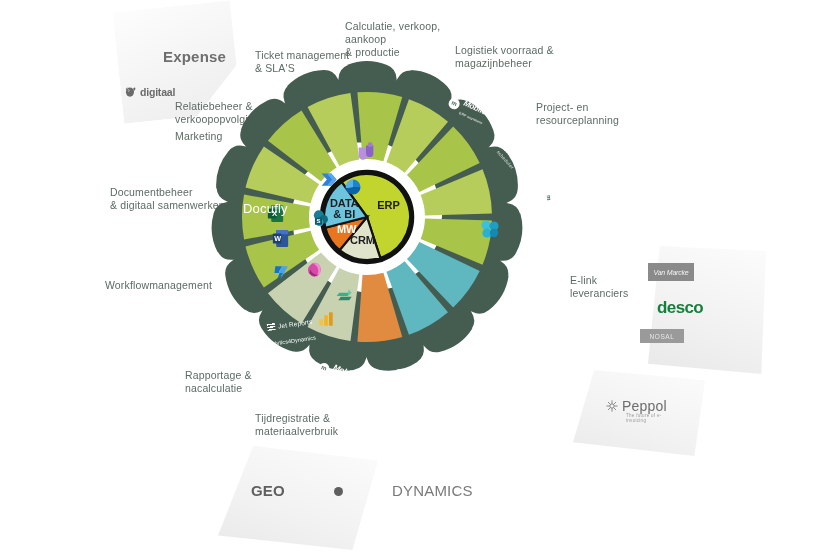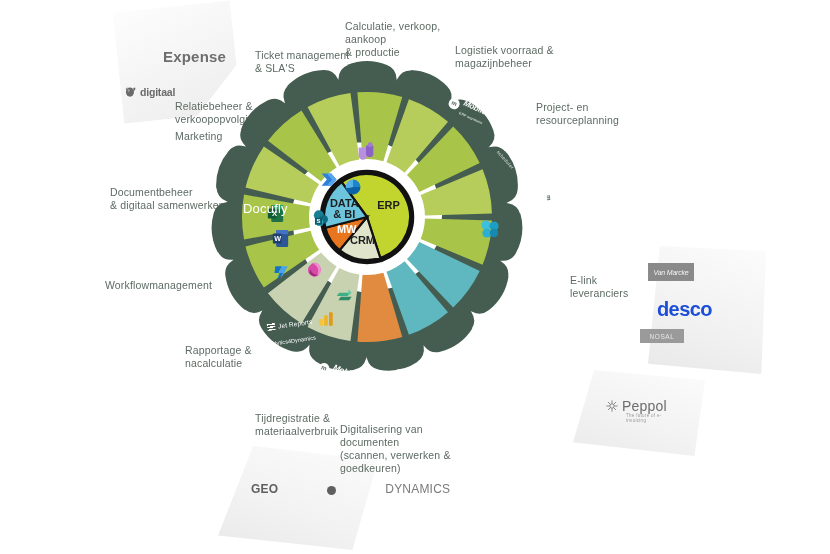--- a/index.html
+++ b/index.html
@@ -69,42 +69,42 @@
   .brand-vanmarcke {
     position: absolute; left: 648px; top: 263px;
     width: 46px; height: 18px;
     background: #8a8a8a;
     color: #f3f3f3; font-size: 7px; font-style: italic;
     display: flex; align-items: center; justify-content: center;
     letter-spacing: -.2px;
   }
   .brand-desco {
     position: absolute; left: 657px; top: 298px;
-    font-size: 20px; font-weight: bold; color: #1d4ed8;
+    font-size: 17px; font-weight: bold; color: #15803d;
     letter-spacing: -.6px;
   }
   .brand-nosal {
     position: absolute; left: 640px; top: 329px;
     width: 44px; height: 14px; background: #9a9a9a;
     color: #e8e8e8; font-size: 6.5px;
     display: flex; align-items: center; justify-content: center;
     letter-spacing: .6px;
   }
   .brand-peppol {
     position: absolute; left: 604px; top: 398px;
     display: flex; align-items: center; gap: 2px;
   }
   .brand-peppol .pname { font-size: 14px; color: #6d6d6d; letter-spacing: .2px; }
   .brand-peppol .ptag {
     position: absolute; left: 22px; top: 15px;
     font-size: 4.5px; color: #9a9a9a; letter-spacing: .3px;
   }
   .brand-geo {
     position: absolute; left: 251px; top: 482px;
-    font-size: 12px; color: #7a7a7a; letter-spacing: .2px;
+    font-size: 15px; color: #7a7a7a; letter-spacing: .2px;
     display: flex; align-items: center; gap: 48px;
   }
   .brand-geo .geo-b { font-weight: bold; color: #5f5f5f; }
   .brand-geo .geo-dot {
     display: inline-block; width: 9px; height: 9px; border-radius: 50%;
     background: #5f5f5f; margin: 0 1px; position: relative; top: 1px;
   }
 
   
   #flower { position: absolute; left: 207px; top: 57px; width: 320px; height: 320px; }
@@ -218,27 +218,23 @@
 
   <div class="label c" style="left:345px; top:20px; width:150px;">Calculatie, verkoop,
 aankoop
 &amp; productie</div>
   <div class="label c" style="left:455px; top:44px; width:160px;">Logistiek voorraad &amp;
 magazijnbeheer</div>
   <div class="label c" style="left:536px; top:101px; width:140px;">Project- en
 resourceplanning</div>
   <div class="label c" style="left:570px; top:274px; width:100px;">E-link
 leveranciers</div>
-  <div class="label c" style="left:340px; top:423px; width:185px;">Digitalisering van
-documenten
-(scannen, verwerken &amp;
-goedkeuren)</div>
   <div class="label c" style="left:255px; top:412px; width:140px;">Tijdregistratie &amp;
 materiaalverbruik</div>
-  <div class="label c" style="left:185px; top:344px; width:120px;">Rapportage &amp;
+  <div class="label c" style="left:185px; top:369px; width:120px;">Rapportage &amp;
 nacalculatie</div>
   <div class="label c" style="left:105px; top:279px; width:180px;">Workflowmanagement</div>
   <div class="label c" style="left:110px; top:186px; width:190px;">Documentbeheer
 &amp; digitaal samenwerken</div>
   <div class="label c" style="left:175px; top:130px; width:120px;">Marketing</div>
   <div class="label c" style="left:175px; top:100px; width:140px;">Relatiebeheer &amp;
 verkoopopvolging</div>
   <div class="label c" style="left:255px; top:49px; width:135px;">Ticket management
 &amp; SLA'S</div>
 

